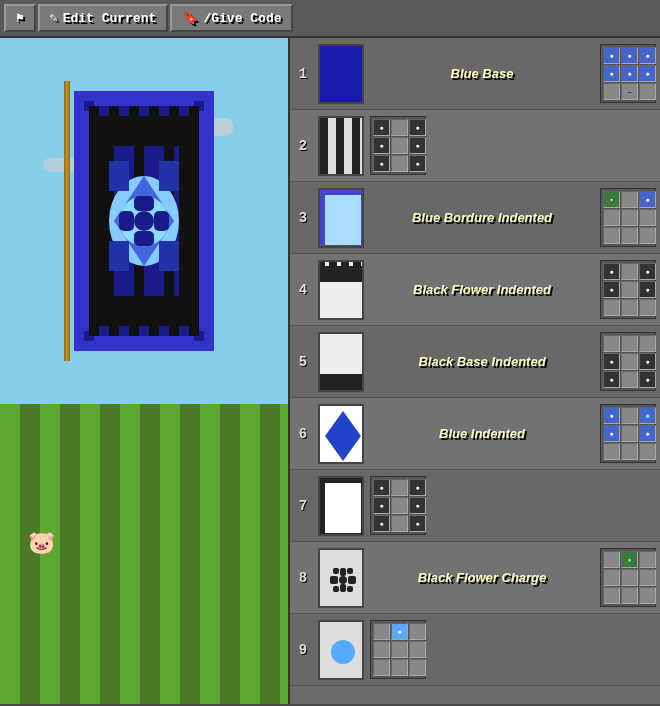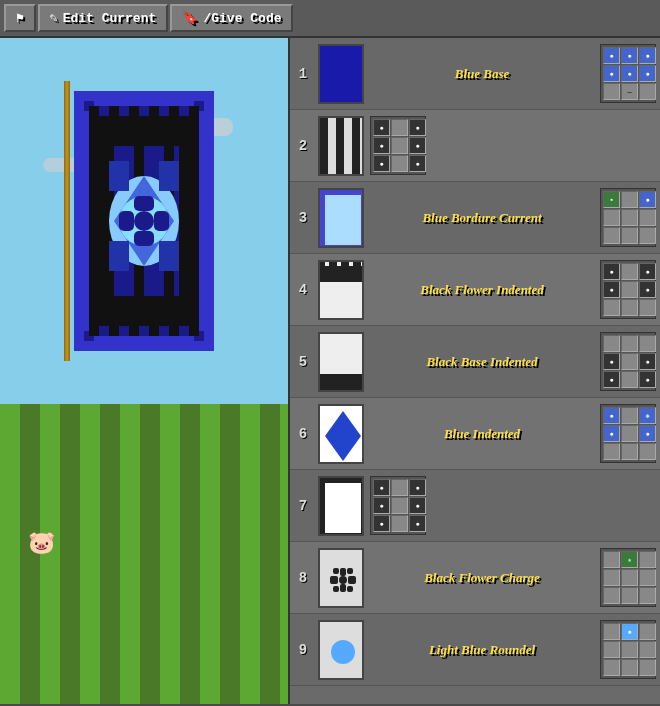--- a/index.html
+++ b/index.html
@@ -143,22 +143,22 @@
       border: 2px solid #444;
       background: #fff;
       flex-shrink: 0;
       position: relative;
       overflow: hidden;
       image-rendering: pixelated;
     }
 
     .layer-name {
       flex: 1;
-      color: #fde047;
-      font-family: Liberation Serif, serif;
+      color: #fef9c3;
+      font-family: Liberation Sans, sans-serif;
       font-size: 13px;
       font-style: italic;
       font-weight: bold;
       text-align: center;
       text-shadow: 2px 2px #000;
     }
 
     
     .crafting-grid {
       width: 56px;
@@ -383,21 +383,21 @@
       <div class="layer-pattern-preview">
         <svg width="46" height="60">
           <rect x="0" y="0" width="46" height="60" fill="#4444cc"></rect>
           <rect x="5" y="5" width="36" height="50" fill="#aaddff"></rect>
           <rect x="3" y="3" width="2" height="2" fill="#4444cc"></rect>
           <rect x="41" y="3" width="2" height="2" fill="#4444cc"></rect>
           <rect x="3" y="55" width="2" height="2" fill="#4444cc"></rect>
           <rect x="41" y="55" width="2" height="2" fill="#4444cc"></rect>
         </svg>
       </div>
-      <span class="layer-name">Blue Bordure Current</span>
+      <span class="layer-name">Blue Bordure Indented</span>
       <div class="crafting-grid">
         <div class="grid-cell filled" style="background:#3a7a3a;">
             <span style="font-size:7px;color:#fff">▪</span>
           </div>
         <div class="grid-cell"></div>
         <div class="grid-cell filled" style="background:#4466cc;">
             <span style="font-size:7px;color:#fff">●</span>
           </div>
         <div class="grid-cell"></div>
         <div class="grid-cell"></div>
@@ -572,21 +572,20 @@
     </div>
 
     <div class="layer-row">
       <span class="layer-num">9</span>
       <div class="layer-pattern-preview">
         <svg width="46" height="60">
           <rect x="0" y="0" width="46" height="60" fill="#ddd"></rect>
           <circle cx="23" cy="30" r="12" fill="#55aaff"></circle>
         </svg>
       </div>
-      <span class="layer-name">Light Blue Roundel</span>
       <div class="crafting-grid">
         <div class="grid-cell"></div>
         <div class="grid-cell filled" style="background:#55aaff;">
             <span style="font-size:7px;color:#fff">●</span>
           </div>
         <div class="grid-cell"></div>
         <div class="grid-cell"></div>
         <div class="grid-cell"></div>
         <div class="grid-cell"></div>
         <div class="grid-cell"></div>

